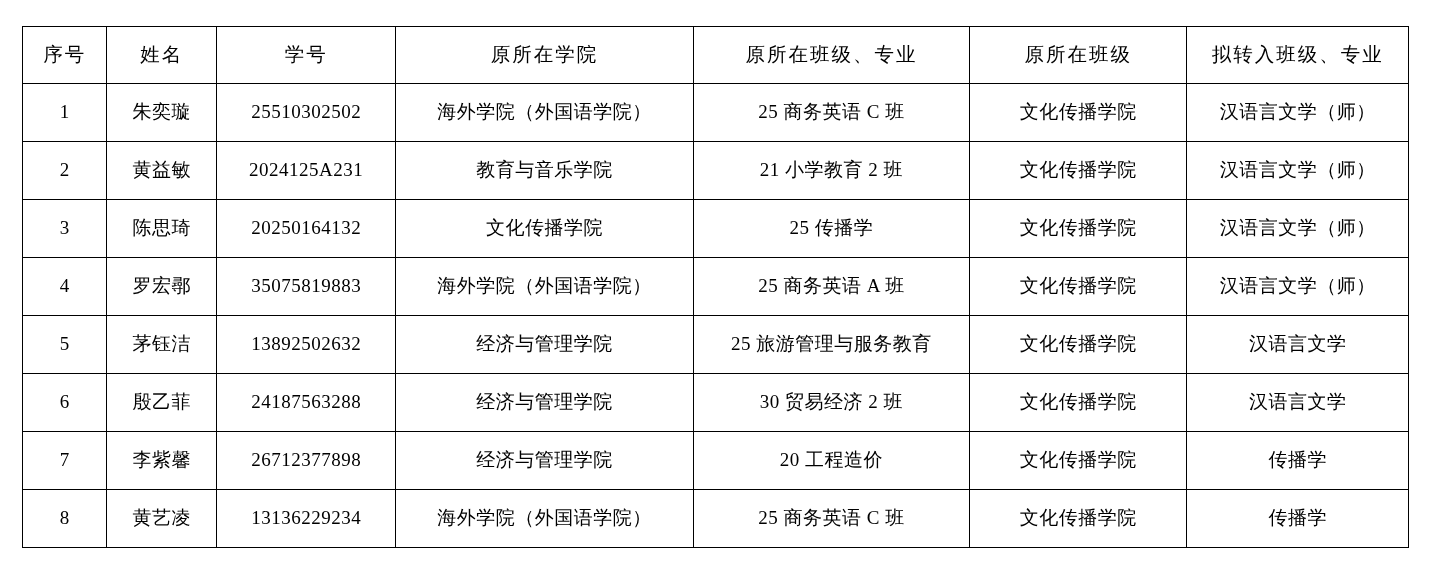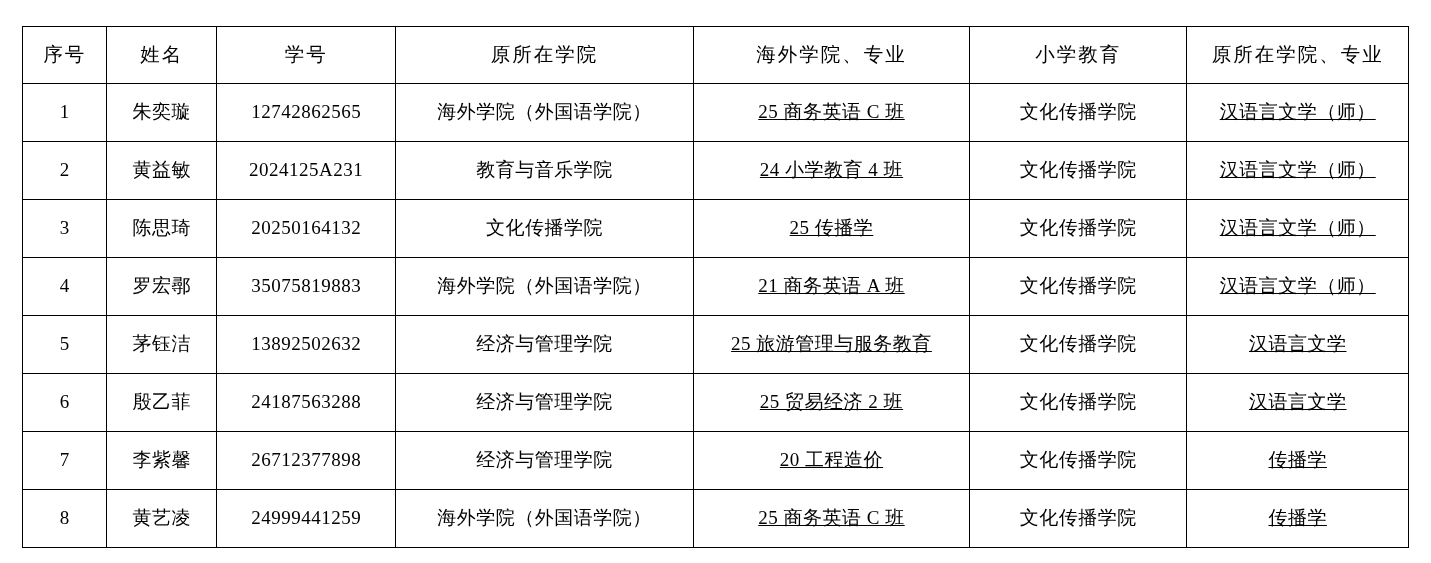--- a/index.html
+++ b/index.html
@@ -60,21 +60,20 @@
     letter-spacing: 0.2px;
   }
   td.cell-name {
     letter-spacing: 3px;
   }
   td.cell-from-college, td.cell-to-college {
     letter-spacing: 1px;
   }
   td.cell-from-class, td.cell-to-class {
     letter-spacing: 1px;
-    text-decoration: underline;
   }
 </style>
 </head>
 <body>
 
 <div class="page">
   <table class="roster">
     <colgroup>
       <col class="c-index">
       <col class="c-name">
@@ -83,93 +82,93 @@
       <col class="c-from-cls">
       <col class="c-to-col">
       <col class="c-to-cls">
     </colgroup>
     <thead>
       <tr>
         <th>序号</th>
         <th>姓名</th>
         <th>学号</th>
         <th>原所在学院</th>
-        <th>海外学院、专业</th>
-        <th>小学教育</th>
-        <th>原所在学院、专业</th>
+        <th>原所在班级、专业</th>
+        <th>原所在班级</th>
+        <th>拟转入班级、专业</th>
       </tr>
     </thead>
     <tbody>
       <tr>
         <td class="cell-index">1</td>
         <td class="cell-name">朱奕璇</td>
-        <td class="cell-sid">12742862565</td>
+        <td class="cell-sid">25510302502</td>
         <td class="cell-from-college">海外学院（外国语学院）</td>
         <td class="cell-from-class">25 商务英语 C 班</td>
         <td class="cell-to-college">文化传播学院</td>
         <td class="cell-to-class">汉语言文学（师）</td>
       </tr>
       <tr>
         <td class="cell-index">2</td>
         <td class="cell-name">黄益敏</td>
         <td class="cell-sid">2024125A231</td>
         <td class="cell-from-college">教育与音乐学院</td>
-        <td class="cell-from-class">24 小学教育 4 班</td>
+        <td class="cell-from-class">21 小学教育 2 班</td>
         <td class="cell-to-college">文化传播学院</td>
         <td class="cell-to-class">汉语言文学（师）</td>
       </tr>
       <tr>
         <td class="cell-index">3</td>
         <td class="cell-name">陈思琦</td>
         <td class="cell-sid">20250164132</td>
         <td class="cell-from-college">文化传播学院</td>
         <td class="cell-from-class">25 传播学</td>
         <td class="cell-to-college">文化传播学院</td>
         <td class="cell-to-class">汉语言文学（师）</td>
       </tr>
       <tr>
         <td class="cell-index">4</td>
         <td class="cell-name">罗宏鄩</td>
         <td class="cell-sid">35075819883</td>
         <td class="cell-from-college">海外学院（外国语学院）</td>
-        <td class="cell-from-class">21 商务英语 A 班</td>
+        <td class="cell-from-class">25 商务英语 A 班</td>
         <td class="cell-to-college">文化传播学院</td>
         <td class="cell-to-class">汉语言文学（师）</td>
       </tr>
       <tr>
         <td class="cell-index">5</td>
         <td class="cell-name">茅钰洁</td>
         <td class="cell-sid">13892502632</td>
         <td class="cell-from-college">经济与管理学院</td>
         <td class="cell-from-class">25 旅游管理与服务教育</td>
         <td class="cell-to-college">文化传播学院</td>
         <td class="cell-to-class">汉语言文学</td>
       </tr>
       <tr>
         <td class="cell-index">6</td>
         <td class="cell-name">殷乙菲</td>
         <td class="cell-sid">24187563288</td>
         <td class="cell-from-college">经济与管理学院</td>
-        <td class="cell-from-class">25 贸易经济 2 班</td>
+        <td class="cell-from-class">30 贸易经济 2 班</td>
         <td class="cell-to-college">文化传播学院</td>
         <td class="cell-to-class">汉语言文学</td>
       </tr>
       <tr>
         <td class="cell-index">7</td>
         <td class="cell-name">李紫馨</td>
         <td class="cell-sid">26712377898</td>
         <td class="cell-from-college">经济与管理学院</td>
         <td class="cell-from-class">20 工程造价</td>
         <td class="cell-to-college">文化传播学院</td>
         <td class="cell-to-class">传播学</td>
       </tr>
       <tr>
         <td class="cell-index">8</td>
         <td class="cell-name">黄艺凌</td>
-        <td class="cell-sid">24999441259</td>
+        <td class="cell-sid">13136229234</td>
         <td class="cell-from-college">海外学院（外国语学院）</td>
         <td class="cell-from-class">25 商务英语 C 班</td>
         <td class="cell-to-college">文化传播学院</td>
         <td class="cell-to-class">传播学</td>
       </tr>
     </tbody>
   </table>
 </div>
 
 </body></html>

